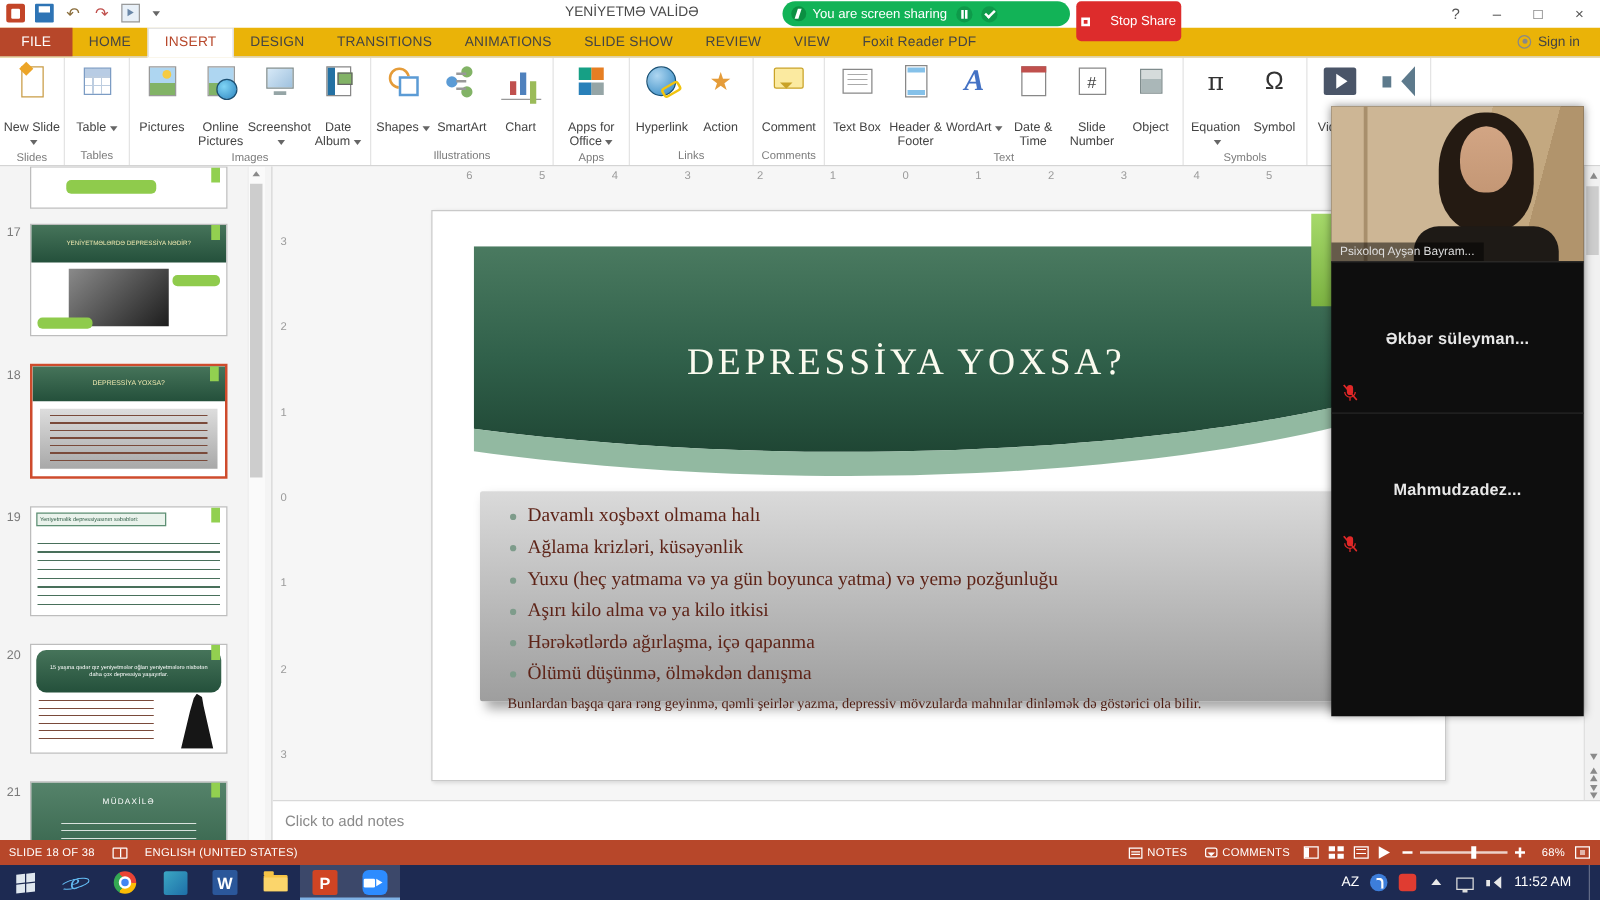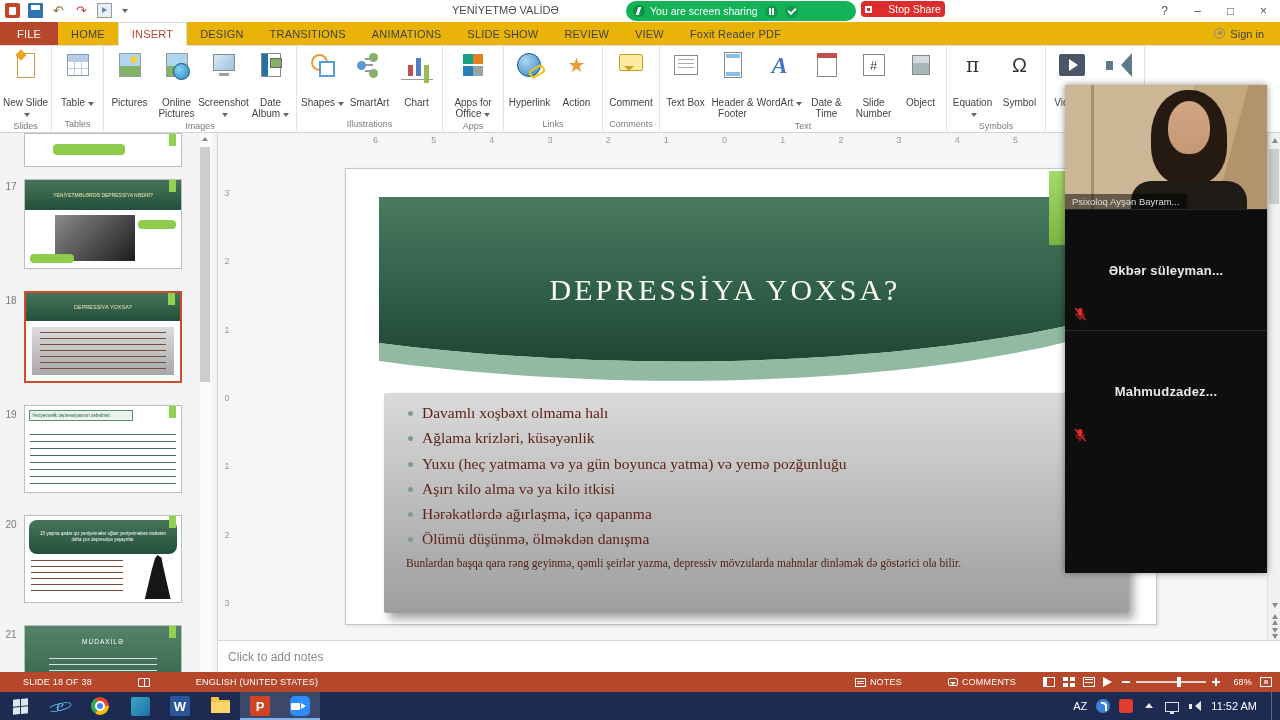--- a/index.html
+++ b/index.html
@@ -21,21 +21,21 @@
 .qi-caret{width:10px}
 .qi-caret::after{content:"";position:absolute;left:2px;top:6px;border-left:3px solid transparent;border-right:3px solid transparent;border-top:4px solid #666}
 .apptitle{position:absolute;left:452px;top:4px;color:#494949;white-space:nowrap}
 .sharebar{position:absolute;left:626px;top:1px;width:230px;height:20px;background:#12B357;border-radius:10px;display:flex;align-items:center;gap:5px;padding:0 7px;color:#fff;z-index:6}
 .sb-bolt{width:12px;height:12px;border-radius:50%;background:#0B8F42;position:relative;flex:none}
 .sb-bolt::after{content:"";position:absolute;left:4px;top:2px;width:3px;height:8px;background:#fff;transform:skewX(-18deg)}
 .sb-text{font-size:10.5px;white-space:nowrap}
 .sb-circle{width:13px;height:13px;border-radius:50%;background:#0E9A4A;margin-left:2px;position:relative;flex:none}
 .sb-pause::after{content:"";position:absolute;left:4px;top:3px;width:2px;height:7px;background:#fff;box-shadow:3px 0 0 #fff}
 .sb-check::after{content:"";position:absolute;left:3px;top:3px;width:6px;height:3px;border-left:2px solid #fff;border-bottom:2px solid #fff;transform:rotate(-45deg)}
-.stopshare{position:absolute;left:861px;top:1px;width:84px;height:16px;background:#DD2C2C;border-radius:4px;color:#fff;display:flex;align-items:center;justify-content:center;gap:16px;font-size:10.5px;z-index:6}
+.stopshare{position:absolute;left:861px;top:1px;width:84px;height:32px;background:#DD2C2C;border-radius:4px;color:#fff;display:flex;align-items:center;justify-content:center;gap:16px;font-size:10.5px;z-index:6}
 .ss-sq{width:7px;height:7px;border:2px solid #fff}
 .winbtns{position:absolute;right:0;top:0;display:flex;height:22px}
 .winbtn{width:33px;display:flex;align-items:center;justify-content:center;color:#555;font-size:12px}
 
 
 .tabsrow{position:absolute;left:0;top:22px;right:0;height:24px;background:#eab308;border-bottom:1px solid #dcdcdc;display:flex;align-items:stretch;z-index:15}
 .tab{padding:0 13px;display:flex;align-items:center;color:#444;letter-spacing:.2px;white-space:nowrap}
 .tab-file{background:#B7472A;color:#fff;padding:0 17px}
 .tab-active{color:#B7472A;background:#fff;border:1px solid #dcdcdc;border-bottom-color:#fff;margin-bottom:-1px;z-index:2}
 .signin{margin-left:auto;display:flex;align-items:center;gap:5px;padding-right:16px;color:#444}
@@ -115,37 +115,37 @@
 .t21-title{position:absolute;left:0;right:0;top:12px;text-align:center;color:#fff;font-size:6.5px;letter-spacing:1px}
 
 
 .editor{position:absolute;left:218px;top:133px;right:0;height:539px;background:#F6F6F6;overflow:hidden}
 .hruler{position:absolute;left:155px;top:2px;width:645px;height:13px;display:flex;justify-content:space-between;color:#9b9b9b;font-size:9px}
 .vruler{position:absolute;left:3px;top:55px;width:12px;height:420px;display:flex;flex-direction:column;justify-content:space-between;align-items:center;color:#9b9b9b;font-size:9px}
 .slide{position:absolute;left:127px;top:35px;width:812px;height:457px;background:#fff;border:1px solid #C9C9C9;box-shadow:1px 1px 3px rgba(0,0,0,.12)}
 .banner-svg{position:absolute;left:33px;top:28px;width:692px;height:190px}
 .slide-title{position:absolute;left:33px;top:104px;width:692px;text-align:center;font-family:"Liberation Serif",serif;font-size:30px;letter-spacing:3px;color:#FBFBEF}
 .limebar{position:absolute;left:703px;top:2px;width:18px;height:74px;background:linear-gradient(180deg,#A6D96A,#7CB342)}
-.graybox{position:absolute;left:38px;top:224px;width:745px;height:220px;background:linear-gradient(180deg,#DADADA,#9E9E9E);border-radius:2px;box-shadow:5px 6px 9px rgba(0,0,0,.35);padding:12px 18px 4px 22px}
+.graybox{position:absolute;left:38px;top:224px;width:745px;height:168px;background:linear-gradient(180deg,#DADADA,#9E9E9E);border-radius:2px;box-shadow:5px 6px 9px rgba(0,0,0,.35);padding:12px 18px 4px 22px}
 .graybox ul{list-style:none}
 .graybox li{position:relative;padding-left:16px;font-family:"Liberation Serif",serif;font-size:15.5px;color:#5E2418;line-height:1.05;margin-bottom:9px}
 .graybox li::before{content:"";position:absolute;left:2px;top:6px;width:5px;height:5px;border-radius:50%;background:#7E9C8B}
 .slide-footer{font-family:"Liberation Serif",serif;font-size:11.5px;color:#4E1D12;margin-top:2px}
 .notesarea{position:absolute;left:0;right:0;bottom:0;height:32px;background:#fff;border-top:1px solid #D9D9D9;display:flex;align-items:center;padding-left:10px;color:#8a8a8a;font-size:12px}
 .vscroll{position:absolute;right:0;top:0;width:13px;height:507px;background:#F1F1F1;border-left:1px solid #E0E0E0}
 .varr{width:13px;height:14px;display:flex;align-items:center;justify-content:center}
 .tri-up{border-left:3px solid transparent;border-right:3px solid transparent;border-bottom:5px solid #8a8a8a}
 .tri-dn{border-left:3px solid transparent;border-right:3px solid transparent;border-top:5px solid #8a8a8a}
 .vthumb{position:absolute;left:1px;top:16px;width:10px;height:55px;background:#CDCDCD}
 .vbot{position:absolute;left:0;bottom:0}
 .dbl{display:flex;flex-direction:column;gap:1px;align-items:center}
 
 
 .statusbar{position:absolute;left:0;right:0;bottom:28px;height:20px;background:#B7472A;color:#fff;display:flex;align-items:center;font-size:9px;letter-spacing:.2px;z-index:25}
-.sb-item{display:flex;align-items:center;gap:4px;padding:0 23px;height:100%}
+.sb-item{display:flex;align-items:center;gap:4px;padding:0 7px;height:100%}
 .book-ic{width:12px;height:9px;border:1px solid #fff;border-radius:1px;position:relative}
 .book-ic::after{content:"";position:absolute;left:5px;top:0;bottom:0;width:1px;background:#fff}
 .sb-right{margin-left:auto;display:flex;align-items:center;height:100%}
 .notes-ic{width:11px;height:9px;border:1px solid #fff;position:relative}
 .notes-ic::after{content:"";position:absolute;left:1px;right:1px;top:2px;height:1px;background:#fff;box-shadow:0 2px 0 #fff}
 .cmt-ic{width:10px;height:8px;border:1px solid #fff;border-radius:2px;position:relative}
 .cmt-ic::after{content:"";position:absolute;left:1px;bottom:-3px;border:3px solid transparent;border-top-color:#fff}
 .vi{width:12px;height:10px;border:1px solid #fff;margin:0 4px}
 .vi-normal{background:linear-gradient(90deg,#fff 3px,rgba(0,0,0,0) 3px)}
 .vi-sorter{border:none;background:linear-gradient(#fff,#fff) 0 0/5px 4px no-repeat,linear-gradient(#fff,#fff) 100% 0/5px 4px no-repeat,linear-gradient(#fff,#fff) 0 100%/5px 4px no-repeat,linear-gradient(#fff,#fff) 100% 100%/5px 4px no-repeat}

